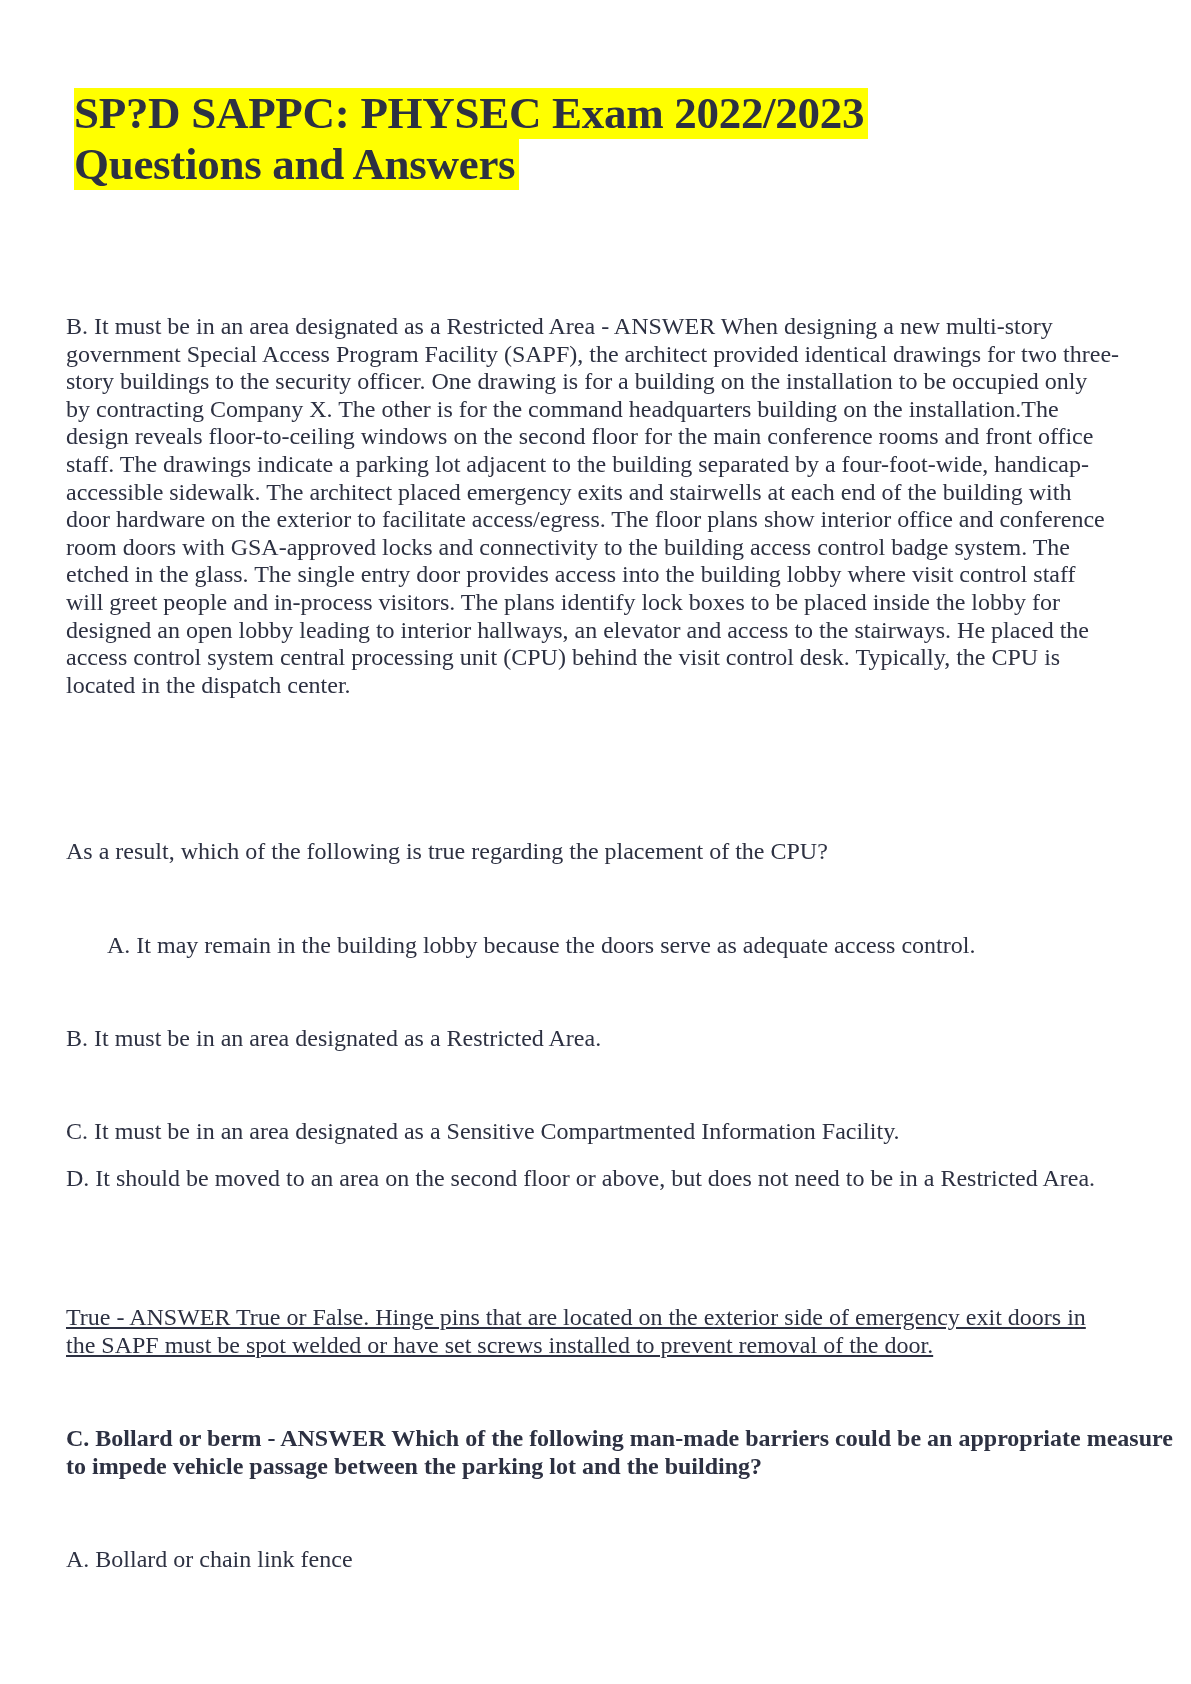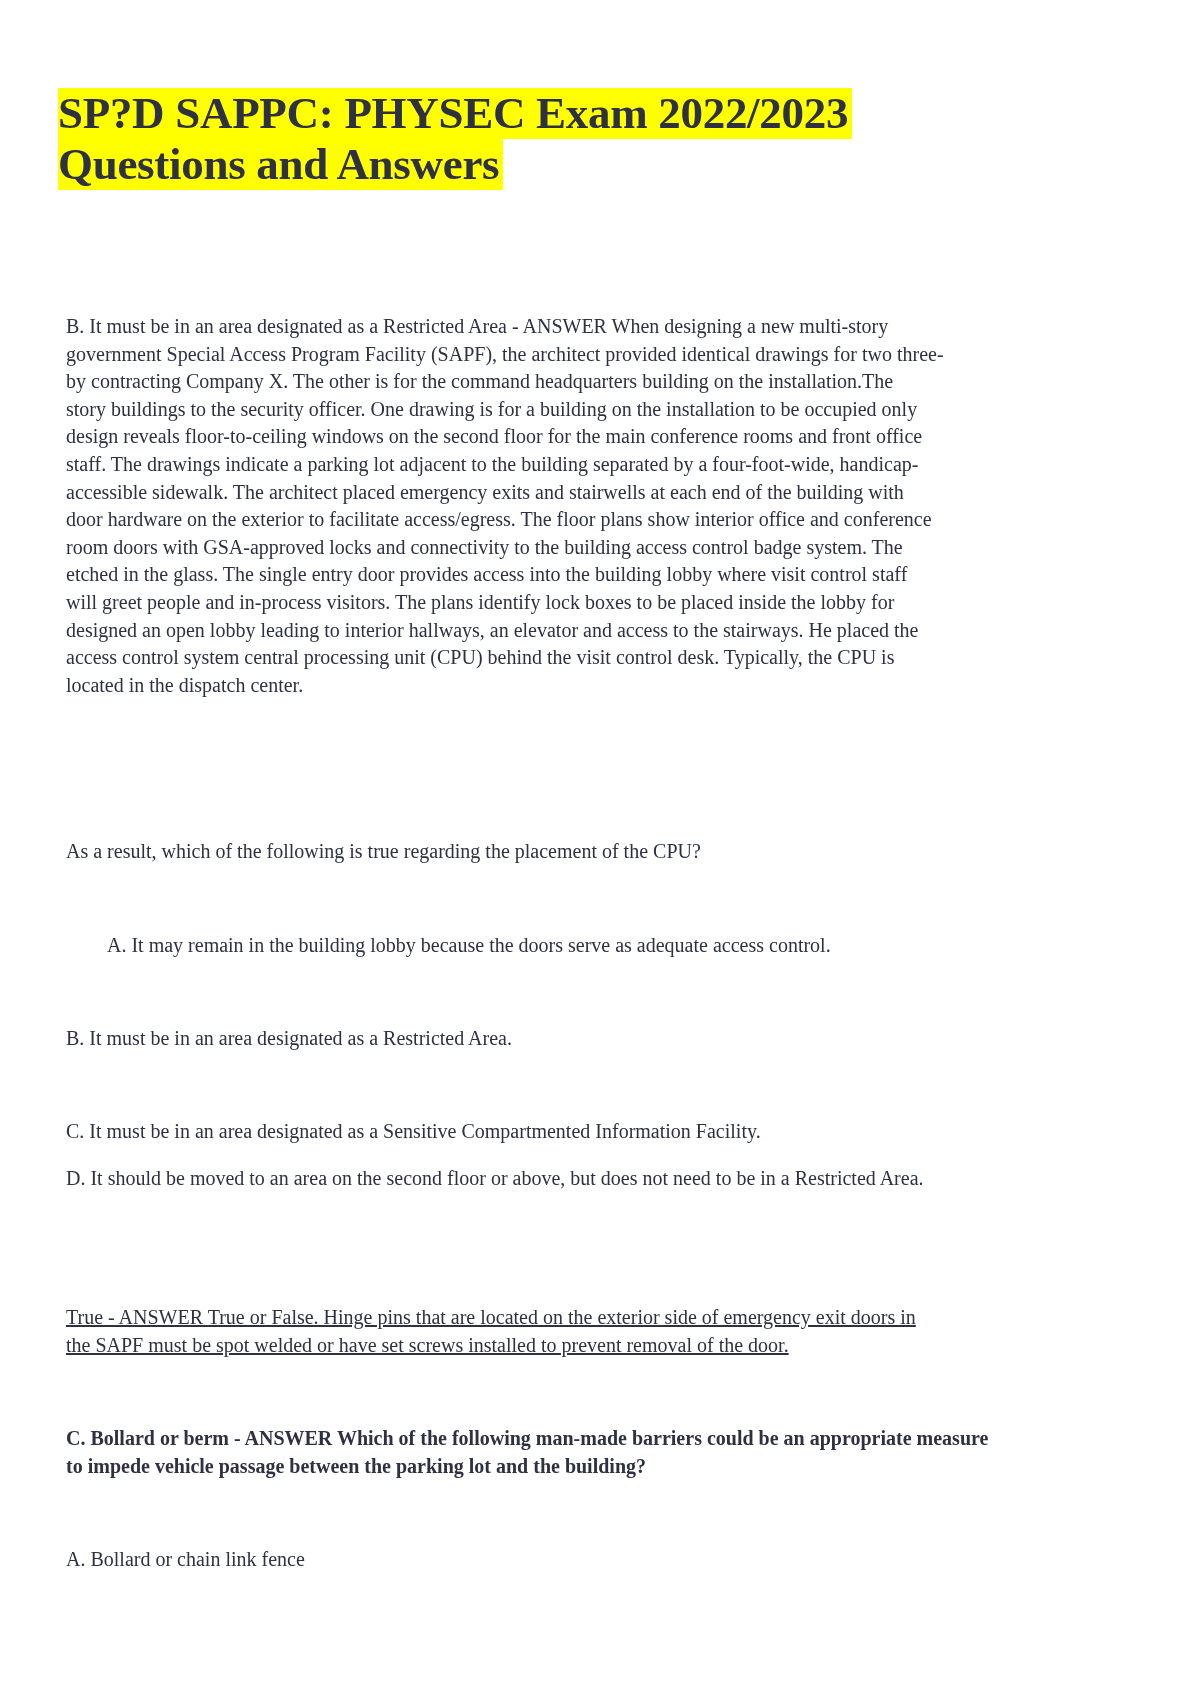--- a/index.html
+++ b/index.html
@@ -17,64 +17,64 @@
   }
   .page {
     position: absolute;
     left: 0;
     top: 0;
     width: 1191px;
     height: 1684px;
   }
   .title {
     position: absolute;
-    left: 58px;
+    left: 74px;
     top: 88px;
     margin: 0;
     font-family: "Liberation Serif", "DejaVu Serif", serif;
     font-weight: bold;
     font-size: 45px;
     line-height: 51px;
     color: #2d3142;
     letter-spacing: -0.3px;
   }
   .title .line {
     display: table;
     background: #ffff00;
     padding: 0 4px 0 0;
     white-space: nowrap;
   }
   .body-text {
     position: absolute;
     left: 66px;
     width: 1070px;
     margin: 0;
-    font-size: 20px;
+    font-size: 24px;
     line-height: 27.6px;
     color: #2d3142;
   }
   .single {
     white-space: nowrap;
   }
 </style>
 </head>
 <body>
 
 <div class="page">
 
   <h1 class="title">
     <span class="line">SP?D SAPPC: PHYSEC Exam 2022/2023</span>
     <span class="line">Questions and Answers</span>
   </h1>
 
   <div class="body-text" style="top:313px;">
     <div class="single">B. It must be in an area designated as a Restricted Area - ANSWER When designing a new multi-story</div>
     <div class="single">government Special Access Program Facility (SAPF), the architect provided identical drawings for two three-</div>
+    <div class="single">story buildings to the security officer. One drawing is for a building on the installation to be occupied only</div>
     <div class="single">by contracting Company X. The other is for the command headquarters building on the installation.The</div>
-    <div class="single">story buildings to the security officer. One drawing is for a building on the installation to be occupied only</div>
     <div class="single">design reveals floor-to-ceiling windows on the second floor for the main conference rooms and front office</div>
     <div class="single">staff. The drawings indicate a parking lot adjacent to the building separated by a four-foot-wide, handicap-</div>
     <div class="single">accessible sidewalk. The architect placed emergency exits and stairwells at each end of the building with</div>
     <div class="single">door hardware on the exterior to facilitate access/egress. The floor plans show interior office and conference</div>
     <div class="single">room doors with GSA-approved locks and connectivity to the building access control badge system. The</div>
     <div class="single">etched in the glass. The single entry door provides access into the building lobby where visit control staff</div>
     <div class="single">will greet people and in-process visitors. The plans identify lock boxes to be placed inside the lobby for</div>
     <div class="single">designed an open lobby leading to interior hallways, an elevator and access to the stairways. He placed the</div>
     <div class="single">access control system central processing unit (CPU) behind the visit control desk. Typically, the CPU is</div>
     <div class="single">located in the dispatch center.</div>

